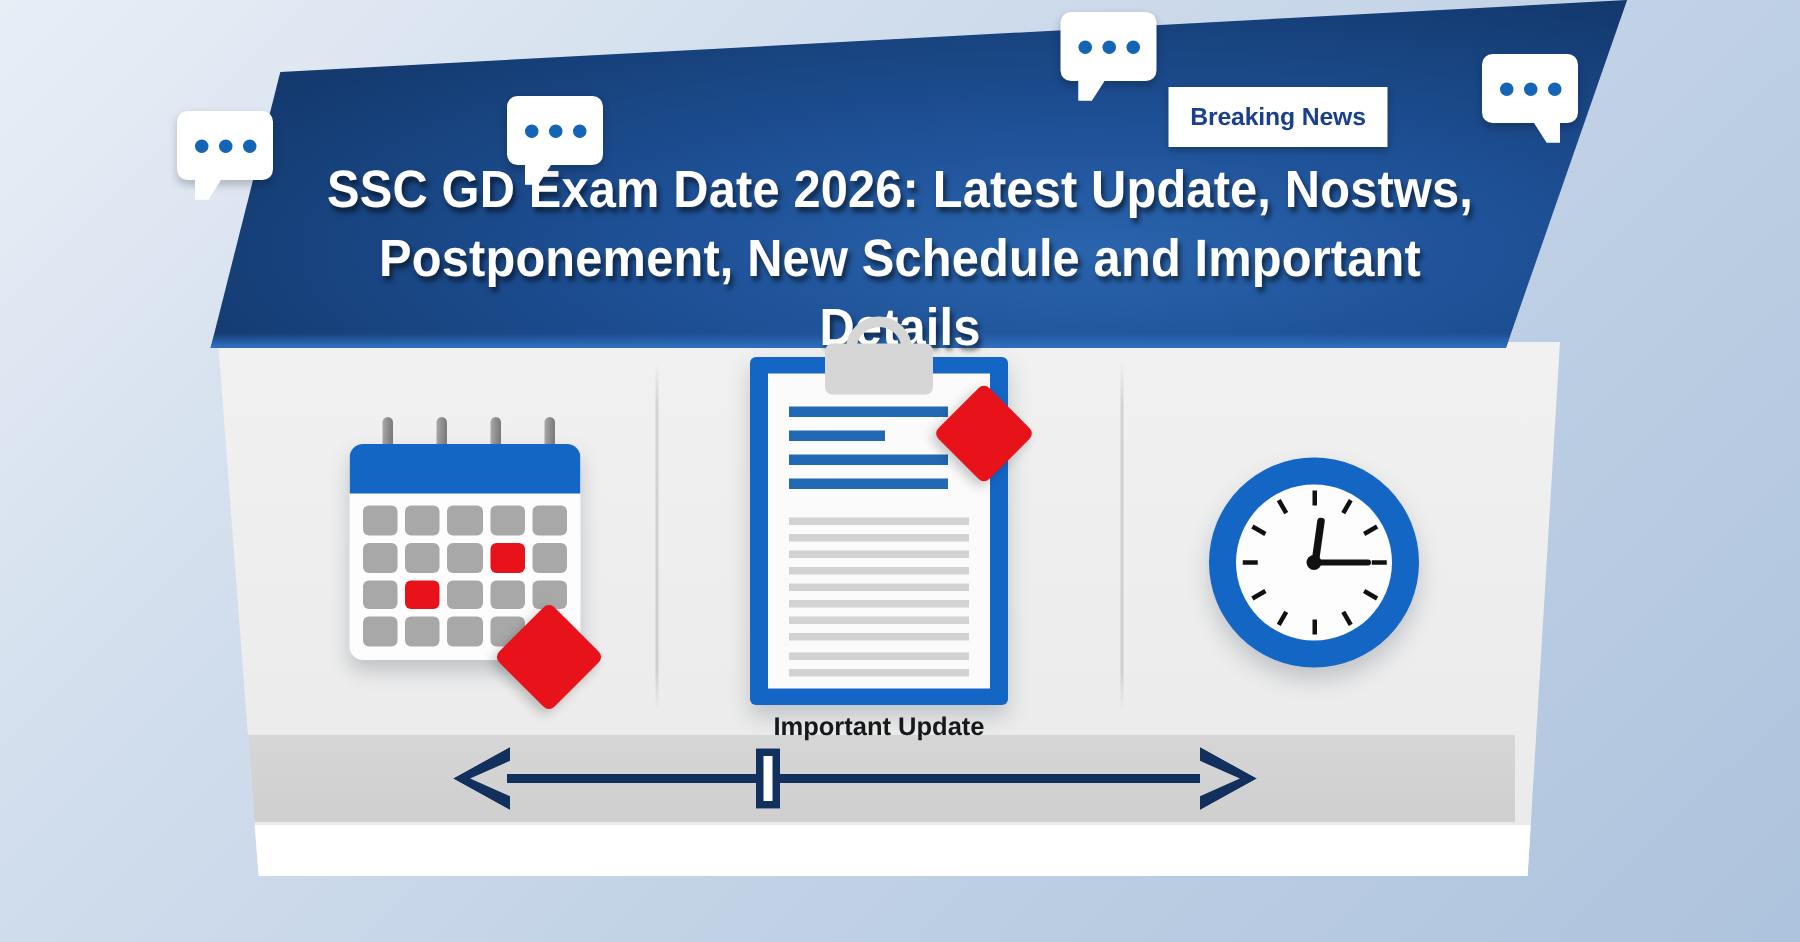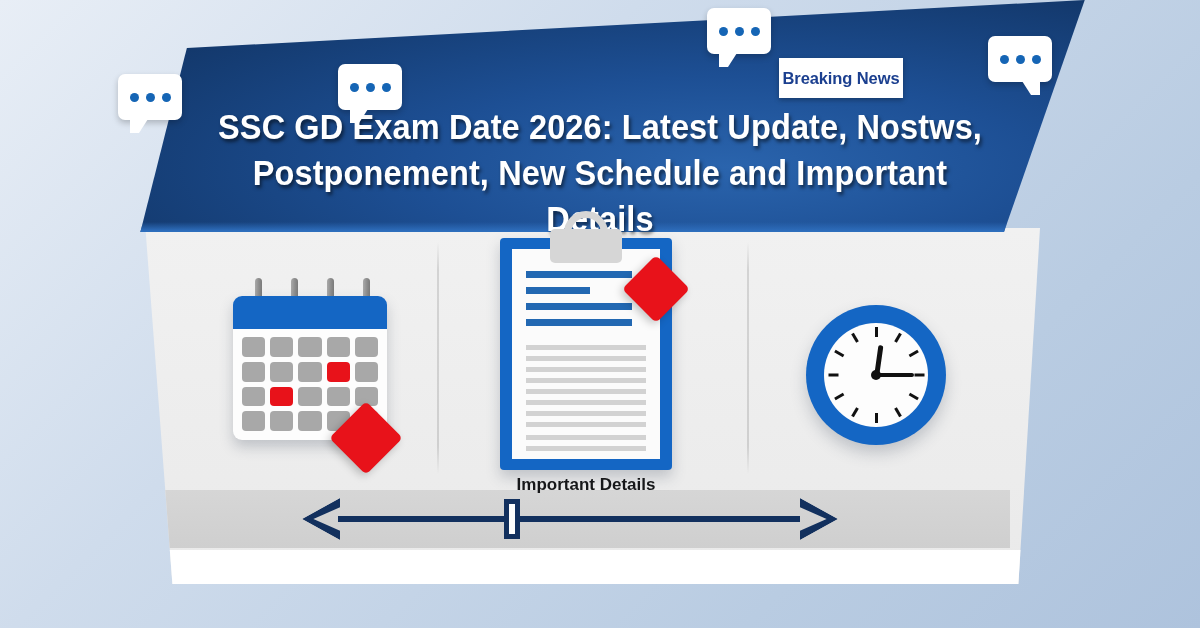--- a/index.html
+++ b/index.html
@@ -49,21 +49,21 @@
     color:#ffffff;font-weight:700;font-size:35px;line-height:46px;
     text-align:center;letter-spacing:.1px;
     font-family:"Liberation Sans Narrow","Liberation Sans",sans-serif;
     transform:scaleX(.93);transform-origin:center;
     text-shadow:2px 3px 4px rgba(0,0,0,.55);
     white-space:pre-line;
   }
 
   
   .badge{
-    position:absolute;left:779px;top:58px;width:124px;height:40px;
+    position:absolute;left:779px;top:58px;width:146px;height:40px;
     background:#ffffff;display:flex;align-items:center;justify-content:center;
     box-shadow:0 2px 5px rgba(0,0,0,.3);
   }
   .badge span{
     color:#1b3f8f;font-weight:700;font-size:16.5px;letter-spacing:-.1px;
     font-family:"Liberation Sans Narrow","Liberation Sans",sans-serif;
   }
 
   
   .bubble{position:absolute;width:64px;height:46px;background:#fff;border-radius:7px;
@@ -221,21 +221,21 @@
       <div class="cb-gray" style="left:14px;top:151px;right:14px"></div>
       <div class="cb-gray" style="left:14px;top:162px;right:14px"></div>
       <div class="cb-gray" style="left:14px;top:173px;right:14px"></div>
       <div class="cb-gray" style="left:14px;top:186px;right:14px"></div>
       <div class="cb-gray" style="left:14px;top:197px;right:14px"></div>
     </div>
     <div class="cb-clip-top"></div>
     <div class="cb-clip-base"></div>
   </div>
   <div class="diamond cb-diamond"></div>
-  <div class="cb-caption">Important Details</div>
+  <div class="cb-caption">Important Update</div>
 
   <div class="clock">
     <div class="clock-face">
       <div class="tick" style="transform:rotate(0deg)"></div>
       <div class="tick" style="transform:rotate(30deg)"></div>
       <div class="tick" style="transform:rotate(60deg)"></div>
       <div class="tick" style="transform:rotate(90deg)"></div>
       <div class="tick" style="transform:rotate(120deg)"></div>
       <div class="tick" style="transform:rotate(150deg)"></div>
       <div class="tick" style="transform:rotate(180deg)"></div>

